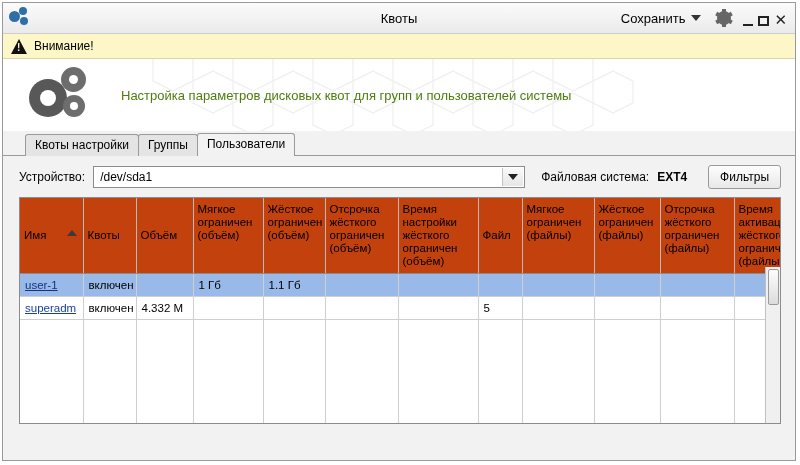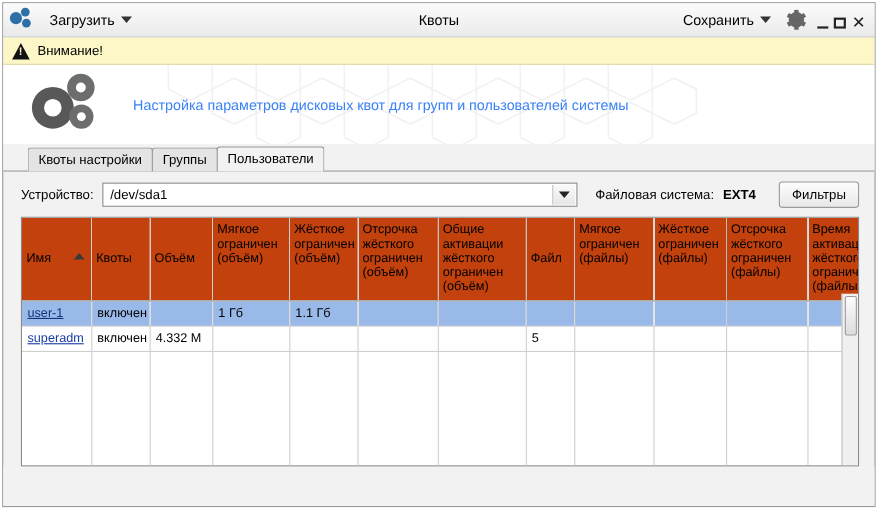--- a/index.html
+++ b/index.html
@@ -188,21 +188,21 @@
   }
   .bgear.b3 { width: 22px; height: 22px; left: 36px; top: 30px; background:#6d6d6d;}
   .bgear.b3::after {
     content:"";
     position:absolute; left:7px; top:7px; width:8px; height:8px;
     border-radius:50%; background:#ffffff;
   }
   .banner-text {
     margin-left: 24px;
     font-size: 13px;
-    color: #3b82f6;
+    color: #4d7c0f;
     position: relative;
     z-index: 2;
   }
 
   
   .tabrow {
     display: flex;
     align-items: flex-end;
     padding-left: 22px;
     height: 24px;
@@ -359,24 +359,20 @@
 </head>
 <body>
 
 <div class="window">
 
   <div class="titlebar">
     <div class="app-icon">
       <span class="gearlet g1"></span>
       <span class="gearlet g2"></span>
       <span class="gearlet g3"></span>
-    </div>
-    <div class="menu-btn">
-      <span>Загрузить</span>
-      <span class="caret-down"></span>
     </div>
     <div class="win-title">Квоты</div>
     <div class="title-right">
       <div class="menu-btn">
         <span>Сохранить</span>
         <span class="caret-down"></span>
       </div>
       <div class="gear-icon">
         <span class="tooth t1"></span>
         <span class="tooth t2"></span>
@@ -476,21 +472,21 @@
           <th>
             <span class="hlabel">Мягкое ограничен (объём)</span>
           </th>
           <th>
             <span class="hlabel">Жёсткое ограничен (объём)</span>
           </th>
           <th>
             <span class="hlabel">Отсрочка жёсткого ограничен (объём)</span>
           </th>
           <th>
-            <span class="hlabel">Общие активации жёсткого ограничен (объём)</span>
+            <span class="hlabel">Время настройки жёсткого ограничен (объём)</span>
           </th>
           <th class="center-label">
             <span class="hlabel">Файл</span>
           </th>
           <th>
             <span class="hlabel">Мягкое ограничен (файлы)</span>
           </th>
           <th>
             <span class="hlabel">Жёсткое ограничен (файлы)</span>
           </th>

